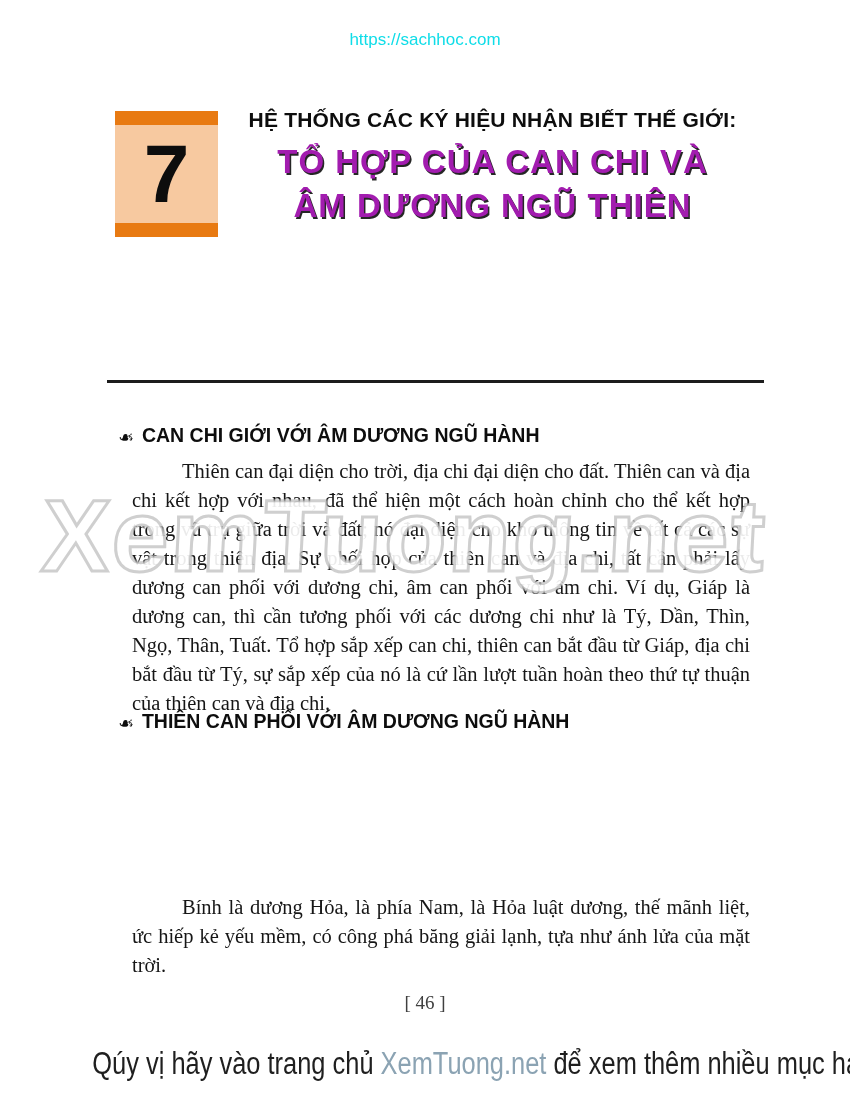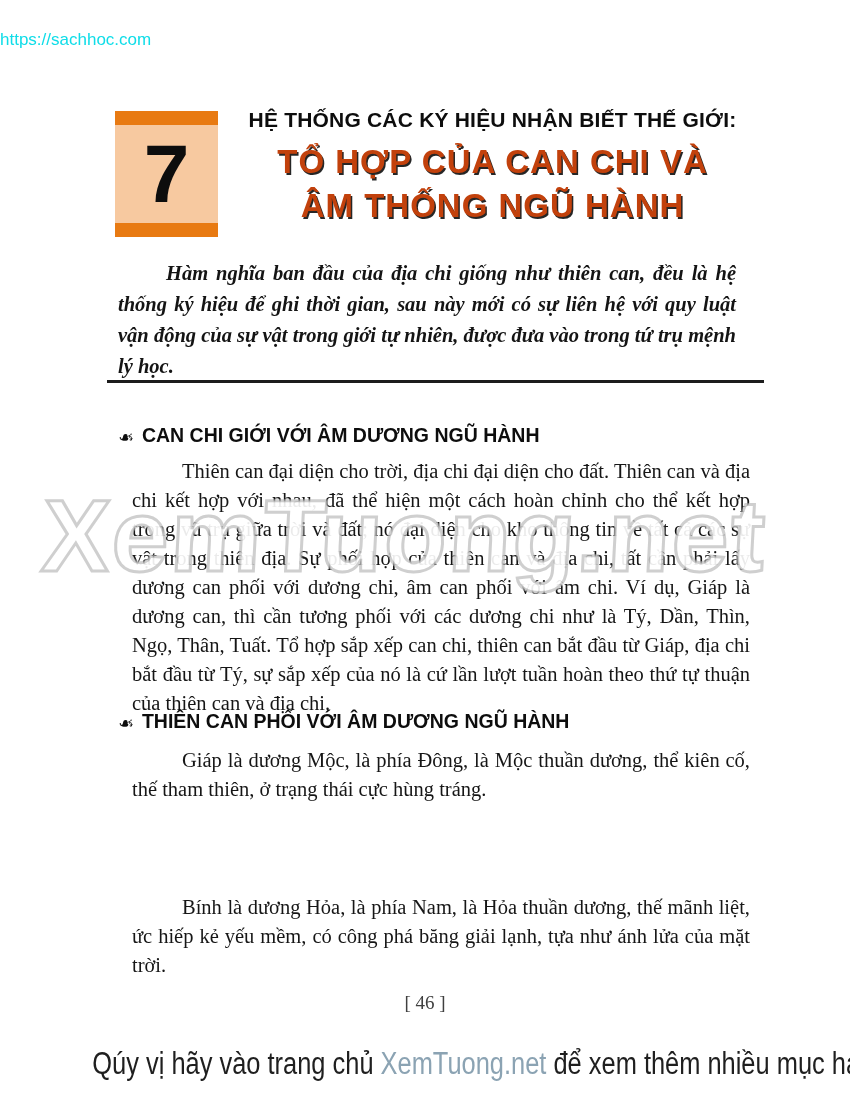--- a/index.html
+++ b/index.html
@@ -9,21 +9,21 @@
     width:850px;height:1100px;
     margin:0 auto;
     background:#ffffff;
     overflow:hidden;
     font-family:"Liberation Serif", serif;
     color:#1a1a1a;
   }
   
   .top-link{
     position:absolute;top:30px;left:0;width:100%;
-    text-align:left;
+    text-align:center;
     font-family:"Liberation Sans", sans-serif;
     font-size:17px;
     color:#0fdde8;
   }
   
   .chapter-box{
     position:absolute;left:115px;top:111px;
     width:103px;height:126px;
     background:#f7c9a0;
     display:flex;flex-direction:column;
@@ -41,21 +41,21 @@
   }
   .kicker{
     font-family:"Liberation Sans", sans-serif;
     font-weight:700;font-size:21px;letter-spacing:.2px;
     color:#0d0d0d;white-space:nowrap;
   }
   .display-title{
     margin-top:8px;
     font-family:"Liberation Sans", sans-serif;
     font-weight:800;font-size:33px;line-height:44px;
-    letter-spacing:1px;color:#c2410c;
+    letter-spacing:1px;color:#a21caf;
     text-shadow:1.5px 1.5px 0 rgba(0,0,0,.85);
   }
   
   .intro{
     position:absolute;left:118px;top:258px;width:618px;
     font-weight:700;font-style:italic;
     font-size:20.5px;line-height:31px;
     text-align:justify;text-indent:48px;
     color:#141414;
   }
@@ -128,42 +128,40 @@
   <div class="chapter-box">
     <div class="chapter-bar"></div>
     <div class="chapter-num">7</div>
     <div class="chapter-bar"></div>
   </div>
 
   <div class="header-text">
     <div class="kicker">HỆ THỐNG CÁC KÝ HIỆU NHẬN BIẾT THẾ GIỚI:</div>
     <div class="display-title">
       <div>TỔ HỢP CỦA CAN CHI VÀ</div>
-      <div>ÂM THỐNG NGŨ HÀNH</div>
+      <div>ÂM DƯƠNG NGŨ THIÊN</div>
     </div>
   </div>
 
-  <div class="intro">Hàm nghĩa ban đầu của địa chi giống như thiên can, đều là hệ thống ký hiệu để ghi thời gian, sau này mới có sự liên hệ với quy luật vận động của sự vật trong giới tự nhiên, được đưa vào trong tứ trụ mệnh lý học.</div>
 
   <div class="rule"></div>
 
   <div class="sec-heading" id="sec1-heading">
     <span class="ornament">❧</span><span>CAN CHI GIỚI VỚI ÂM DƯƠNG NGŨ HÀNH</span>
   </div>
 
   <div class="body-para" id="sec1-para1">Thiên can đại diện cho trời, địa chi đại diện cho đất. Thiên can và địa chi kết hợp với nhau, đã thể hiện một cách hoàn chỉnh cho thể kết hợp trong vũ trụ giữa trời và đất; nó đại diện cho kho thông tin về tất cả các sự vật trong thiên địa. Sự phối hợp của thiên can và địa chi, tất cần phải lấy dương can phối với dương chi, âm can phối với âm chi. Ví dụ, Giáp là dương can, thì cần tương phối với các dương chi như là Tý, Dần, Thìn, Ngọ, Thân, Tuất. Tổ hợp sắp xếp can chi, thiên can bắt đầu từ Giáp, địa chi bắt đầu từ Tý, sự sắp xếp của nó là cứ lần lượt tuần hoàn theo thứ tự thuận của thiên can và địa chi.</div>
 
   <div class="sec-heading" id="sec2-heading">
     <span class="ornament">❧</span><span>THIÊN CAN PHỐI VỚI ÂM DƯƠNG NGŨ HÀNH</span>
   </div>
 
-  <div class="body-para" id="sec2-para1">Giáp là dương Mộc, là phía Đông, là Mộc thuần dương, thể kiên cố, thế tham thiên, ở trạng thái cực hùng tráng.</div>
 
 
-  <div class="body-para" id="sec2-para3">Bính là dương Hỏa, là phía Nam, là Hỏa thuần dương, thế mãnh liệt, ức hiếp kẻ yếu mềm, có công phá băng giải lạnh, tựa như ánh lửa của mặt trời.</div>
+  <div class="body-para" id="sec2-para3">Bính là dương Hỏa, là phía Nam, là Hỏa luật dương, thế mãnh liệt, ức hiếp kẻ yếu mềm, có công phá băng giải lạnh, tựa như ánh lửa của mặt trời.</div>
 
   <div class="watermark">XemTuong.net</div>
 
   <div class="page-number">[ 46 ]</div>
 
   <div class="footer">
     <span class="footer-inner">
       <span>Qúy vị hãy vào trang chủ </span><span class="footer-link">XemTuong.net</span><span> để xem thêm nhiều mục hay khác</span>
     </span>
   </div>

